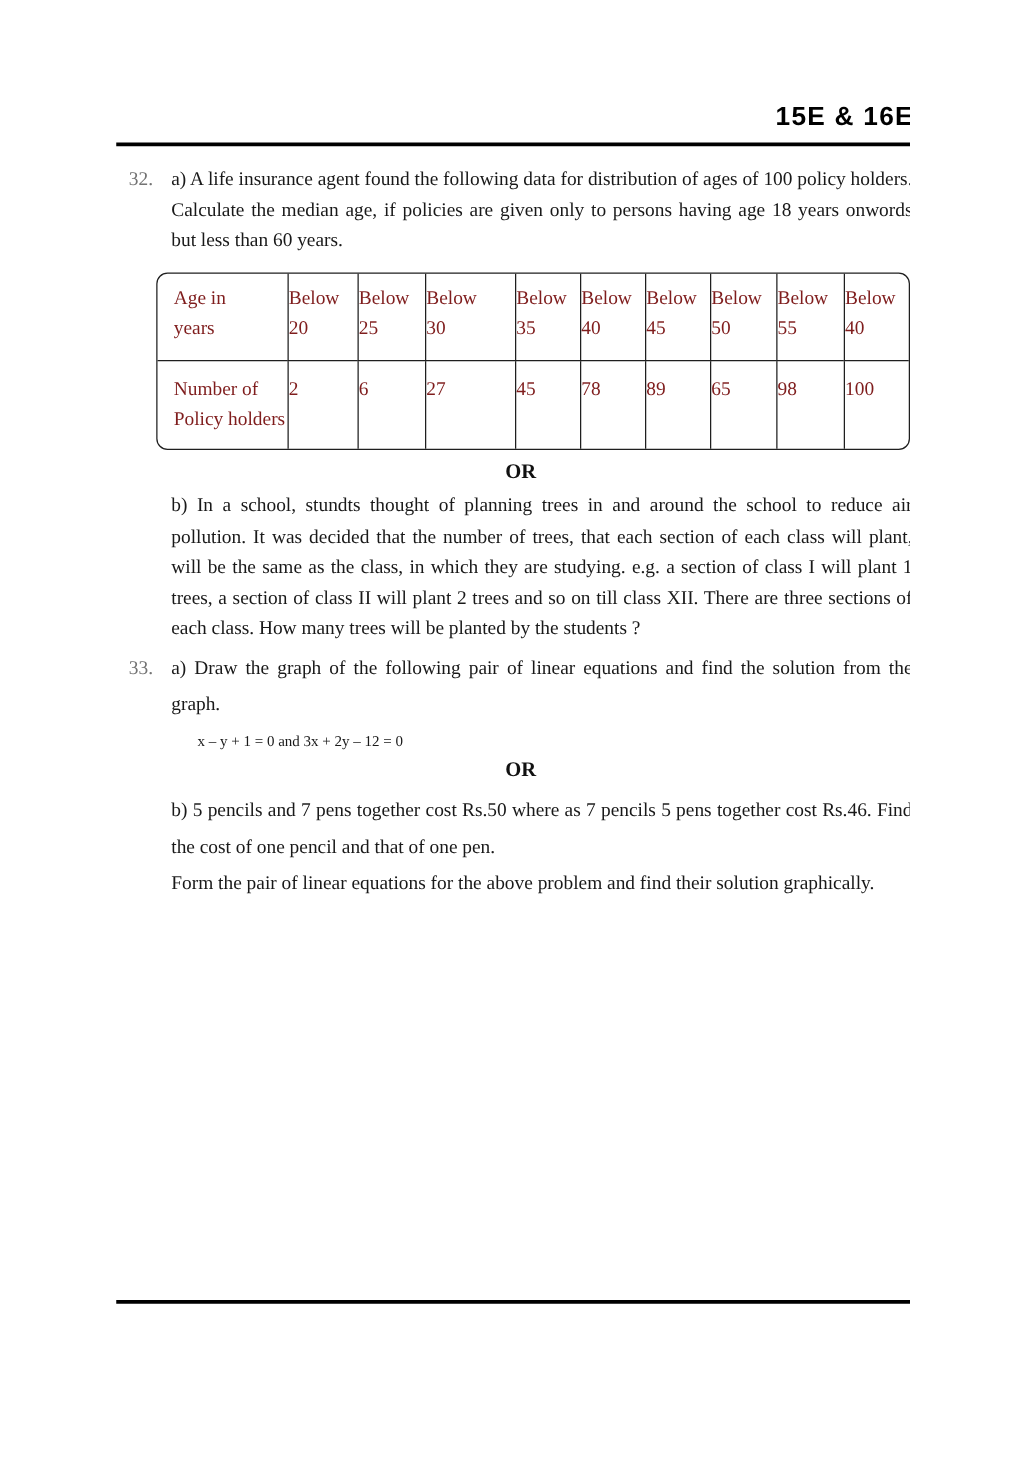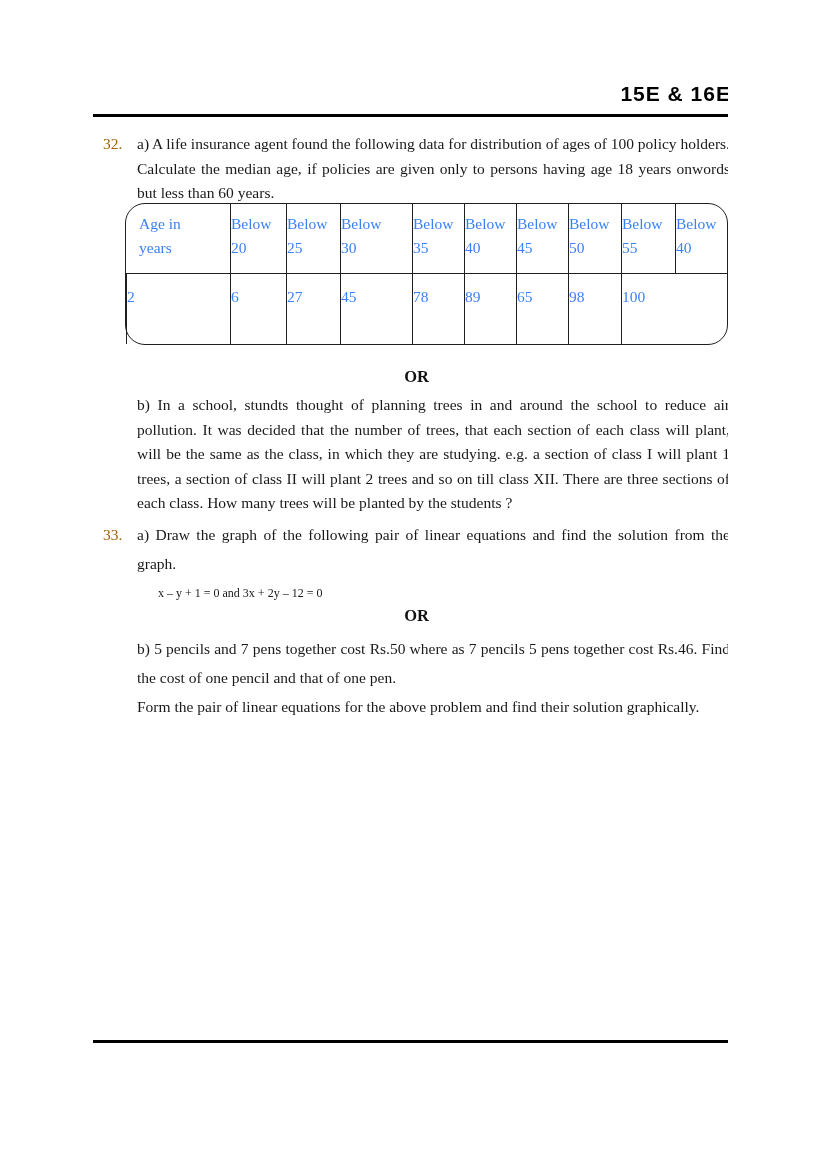--- a/index.html
+++ b/index.html
@@ -19,21 +19,21 @@
     font-family:"Liberation Sans","DejaVu Sans",sans-serif;
     font-weight:700; font-size:21px; letter-spacing:1px;
     color:#000;
   }
   .rule { position:absolute; left:93px; width:643px; height:3px; background:#000; }
   .rule-top { top:114px; }
   .rule-bottom { top:1040px; }
 
   .qnum {
     position:absolute; left:103px;
-    font-size:15.5px; color:#a16207;
+    font-size:15.5px; color:#737373;
   }
   .qnum-32 { top:132px; line-height:24.6px; }
   .qnum-33 { top:520px; line-height:29px; }
 
   .para {
     position:absolute; left:137px; width:593px;
     font-size:15.5px; text-align:justify; color:#191919;
   }
   .para-32a { top:132px; line-height:24.6px; }
   .para-32b { top:393px; line-height:24.6px; }
@@ -48,28 +48,28 @@
   }
 
   .or-label {
     position:absolute; left:103px; width:627px;
     text-align:center; font-weight:700; font-size:16.5px; color:#111;
   }
   .or-1 { top:367px; }
   .or-2 { top:606px; }
 
   .dist-table {
-    position:absolute; top:203px; left:125px; width:603px; height:142px;
+    position:absolute; top:218px; left:125px; width:603px; height:142px;
     display:grid;
     grid-template-columns:104px 56px 54px 72px 52px 52px 52px 53px 54px 1fr;
     grid-template-rows:70px 1fr;
     border:1.6px solid #1f1f1f;
-    border-radius:20px;
+    border-radius:9px;
     font-size:15.5px; line-height:23.5px;
-    color:#3b82f6;
+    color:#7f1d1d;
     background:#fff;
   }
   .dist-table .cell {
     border-left:1.2px solid #1f1f1f;
     text-align:left;
     padding-top:8px;
   }
   .dist-table .cell.first-col {
     border-left:none;
     text-align:left;
@@ -126,20 +126,24 @@
     </div>
     <div class="cell head-row">
       <div>Below</div>
       <div>55</div>
     </div>
     <div class="cell head-row">
       <div>Below</div>
       <div>40</div>
     </div>
 
+    <div class="cell body-row first-col">
+      <div class="nowrap">Number of</div>
+      <div class="nowrap">Policy holders</div>
+    </div>
     <div class="cell body-row">2</div>
     <div class="cell body-row">6</div>
     <div class="cell body-row">27</div>
     <div class="cell body-row">45</div>
     <div class="cell body-row">78</div>
     <div class="cell body-row">89</div>
     <div class="cell body-row">65</div>
     <div class="cell body-row">98</div>
     <div class="cell body-row">100</div>
   </div>

